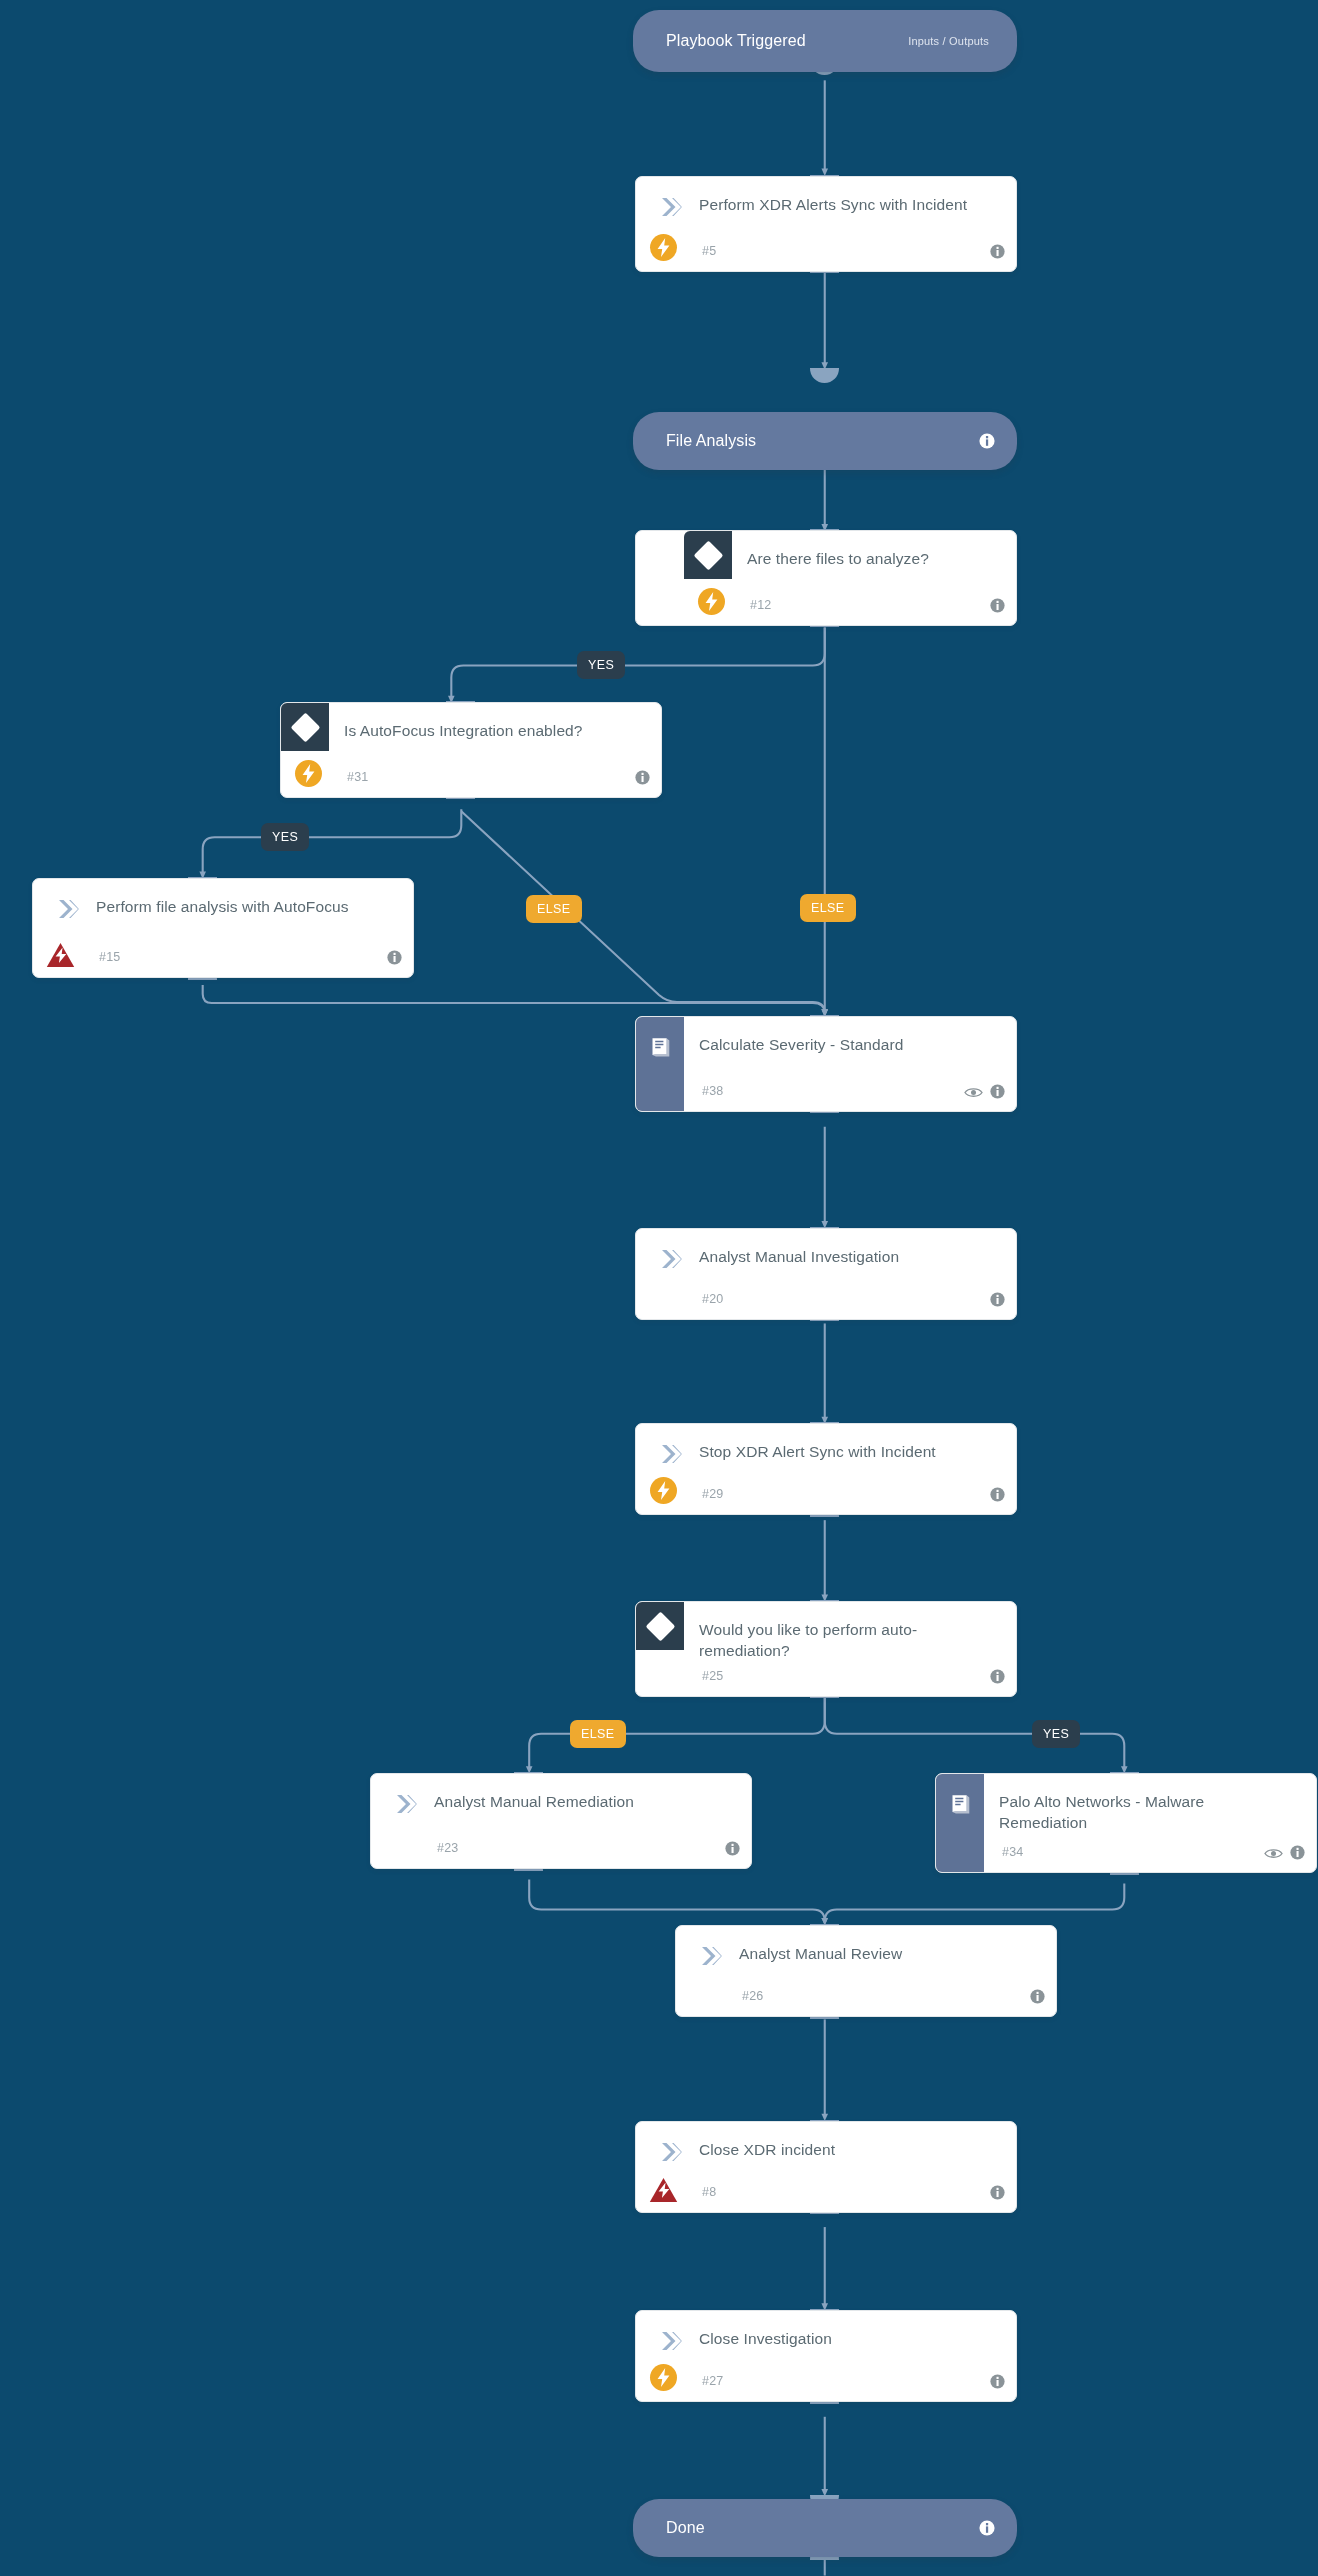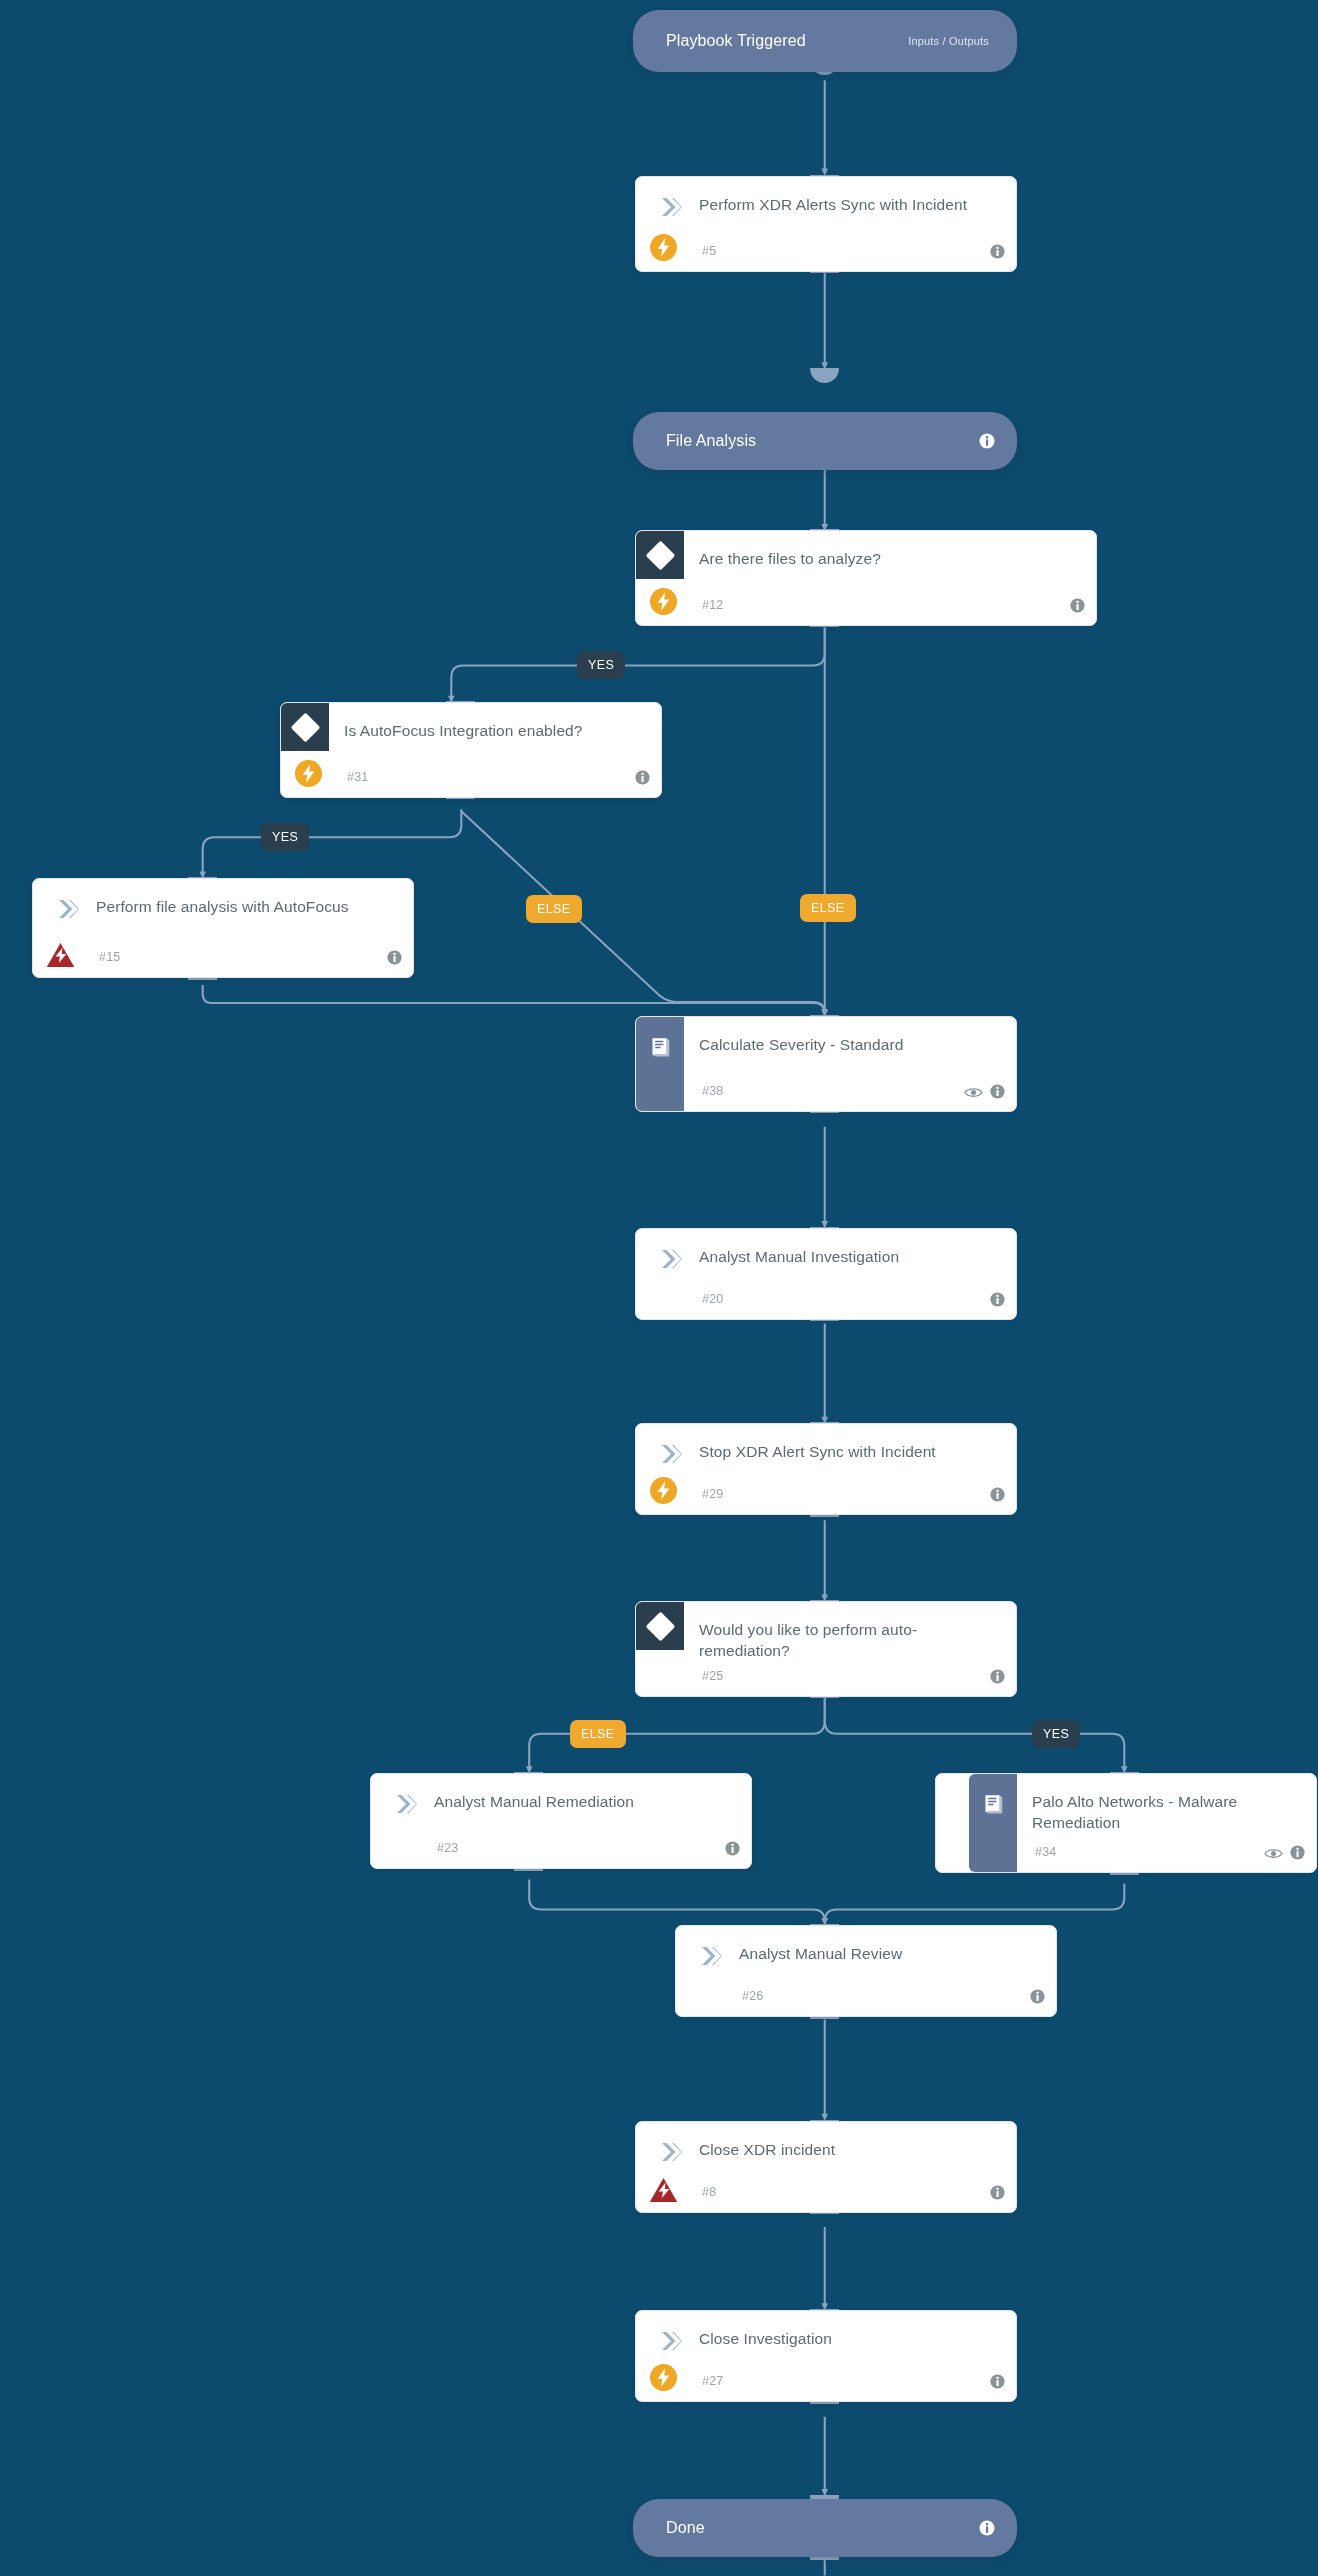--- a/index.html
+++ b/index.html
@@ -286,21 +286,21 @@
       <svg width="16" height="16" viewBox="0 0 15 15">
         <circle cx="7.5" cy="7.5" r="7.1" fill="#ffffff"></circle>
         <rect x="6.5" y="6" width="2.1" height="6" fill="#64799f"></rect>
         <rect x="6.5" y="2.8" width="2.1" height="2.2" fill="#64799f"></rect>
       </svg>
     </span>
   </div>
   <div class="socket socket-bot" style="left:810px;top:418px;"></div>
 
   <div class="socket socket-top" style="left:810px;top:529px;"></div>
-  <div class="node" style="left:635px;top:530px;width:462px;height:96px;">
+  <div class="node" style="left:635px;top:530px;width:382px;height:96px;padding-left:48px;">
     <div class="node-inner">
       <span class="cond-square">
         <span class="dia"></span>
       </span>
       <span class="node-title">Are there files to analyze?</span>
       <span class="badge-bolt">
         <svg width="13" height="19" viewBox="0 0 13 19">
           <path d="M8.2,0 L0.6,11 L5.2,11 L4,19 L12.4,7.4 L7.2,7.4 Z" fill="#ffffff"></path>
         </svg>
       </span>
@@ -495,21 +495,21 @@
           <circle cx="7.5" cy="7.5" r="7.1" fill="#8a9398"></circle>
           <rect x="6.5" y="6" width="2.1" height="6" fill="#ffffff"></rect>
           <rect x="6.5" y="2.8" width="2.1" height="2.2" fill="#ffffff"></rect>
         </svg>
       </span>
     </div>
   </div>
   <div class="socket socket-bot" style="left:514px;top:1856px;"></div>
 
   <div class="socket socket-top" style="left:1110px;top:1772px;"></div>
-  <div class="node" style="left:935px;top:1773px;width:382px;height:100px;padding-left:33px;">
+  <div class="node" style="left:935px;top:1773px;width:382px;height:100px;">
     <div class="node-inner">
       <span class="pb-bar">
         <svg width="24" height="24" viewBox="0 0 24 24">
           <path d="M4.5,3.3 L18.6,3.3 L18.6,19.2 L7.6,19.2 C5.9,19.2 4.5,20.1 4.5,20.1 Z" fill="#ffffff"></path>
           <path d="M7.2,6.4 L15.4,6.4" stroke="#5e7296" stroke-width="1.5"></path>
           <path d="M7.2,9.4 L15.4,9.4" stroke="#5e7296" stroke-width="1.5"></path>
           <path d="M7.2,12.4 L12.6,12.4" stroke="#5e7296" stroke-width="1.5"></path>
           <path d="M18.6,3.3 L21.3,5.6 L21.3,21.4 L7.9,21.4 L4.5,20.1 C4.5,20.1 5.9,19.2 7.6,19.2 L18.6,19.2 Z" fill="#ffffff" opacity=".55"></path>
         </svg>
       </span>

